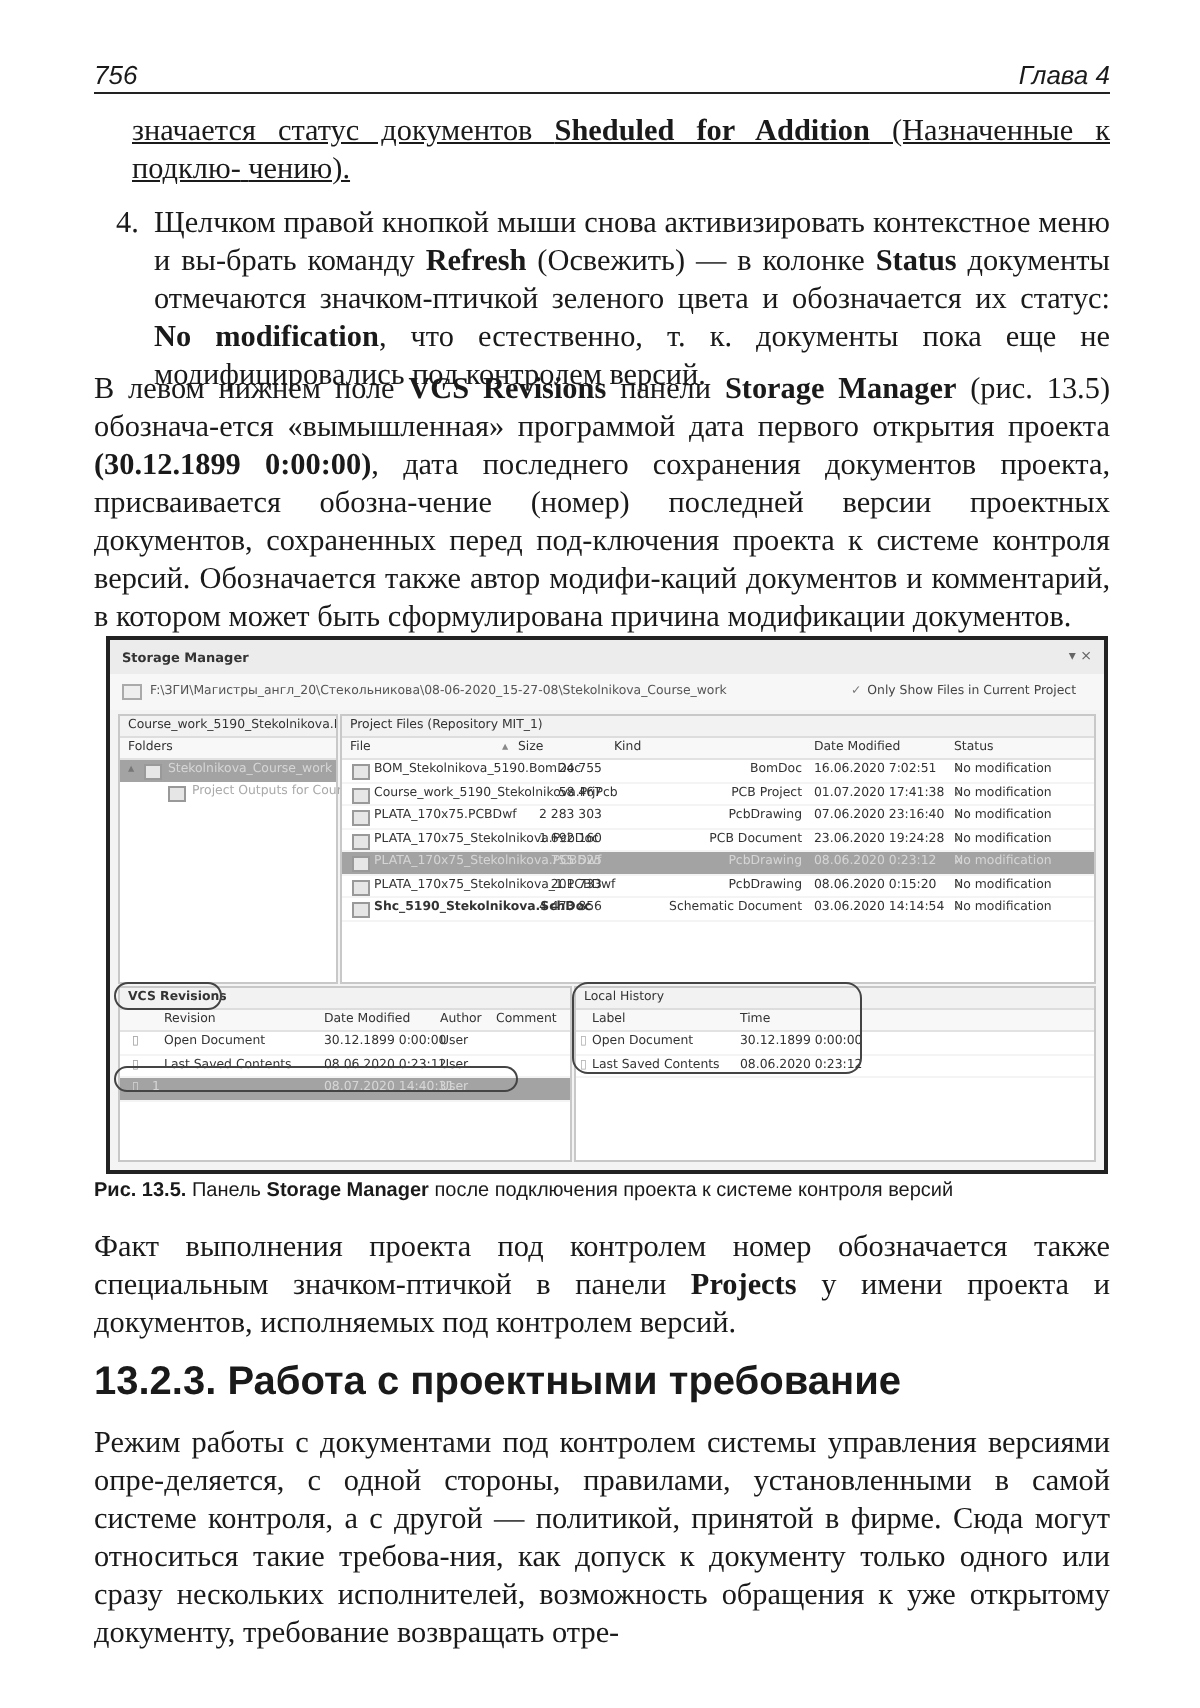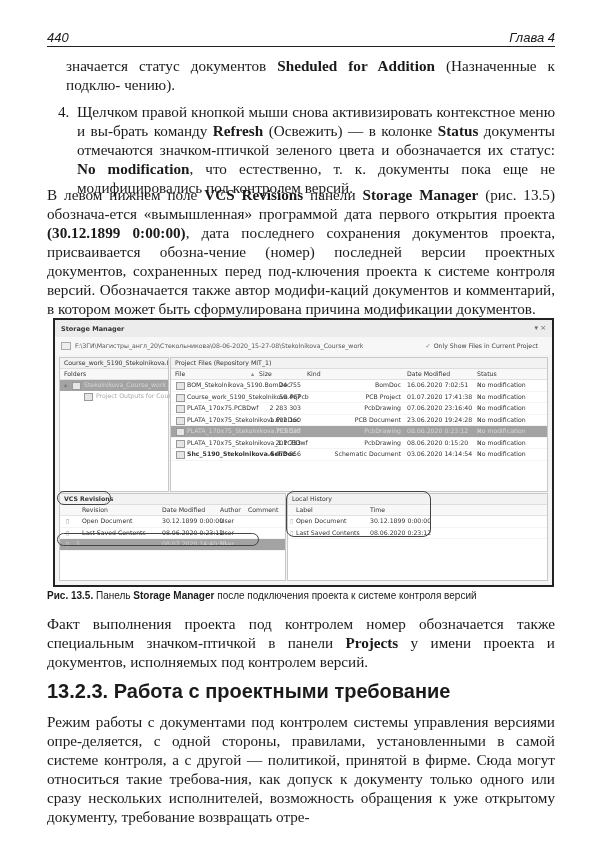--- a/index.html
+++ b/index.html
@@ -41,25 +41,25 @@
 
   .caption { position: absolute; left: 0; top: 590px; width: 508px; text-align: left; font-family: "Liberation Sans", sans-serif; font-size: 10px; }
   .h2 { position: absolute; left: 0; top: 680px; font-family: "Liberation Sans", sans-serif; font-weight: bold; font-size: 20px; }
 </style>
 </head>
 <body>
 
 <div class="page">
 
   <div class="running-head">
-    <span class="pn">440</span>
+    <span class="pn">756</span>
     <span class="ch">Глава 4</span>
   </div>
 
-  <p class="p body-text" style="top:56px; left:19px; width:489px;"><span>значается статус документов </span><b>Sheduled for Addition</b><span> (Назначенные к подклю-</span> <span>чению).</span></p>
+  <p class="p body-text" style="top:56px; left:19px; width:489px;text-decoration:underline;"><span>значается статус документов </span><b>Sheduled for Addition</b><span> (Назначенные к подклю-</span> <span>чению).</span></p>
 
   <div class="list-item body-text" style="top:102px;">
     <span class="num">4.</span>
     <div class="txt"><span>Щелчком правой кнопкой мыши снова активизировать контекстное меню и вы-брать команду </span><b>Refresh</b><span> (Освежить) — в колонке </span><b>Status</b><span> документы отмечаются значком-птичкой зеленого цвета и обозначается их статус: </span><b>No modification</b><span>, что естественно, т. к. документы пока еще не модифицировались под контролем версий.</span></div>
   </div>
 
   <p class="p body-text" style="top:185px;"><span>В левом нижнем поле </span><b>VCS Revisions</b><span> панели </span><b>Storage Manager</b><span> (рис. 13.5) обознача-ется «вымышленная» программой дата первого открытия проекта </span><b>(30.12.1899 0:00:00)</b><span>, дата последнего сохранения документов проекта, присваивается обозна-чение (номер) последней версии проектных документов, сохраненных перед под-ключения проекта к системе контроля версий. Обозначается также автор модифи-каций документов и комментарий, в котором может быть сформулирована причина модификации документов.</span></p>
 
   <div class="fig">
     <div class="titlebar">

